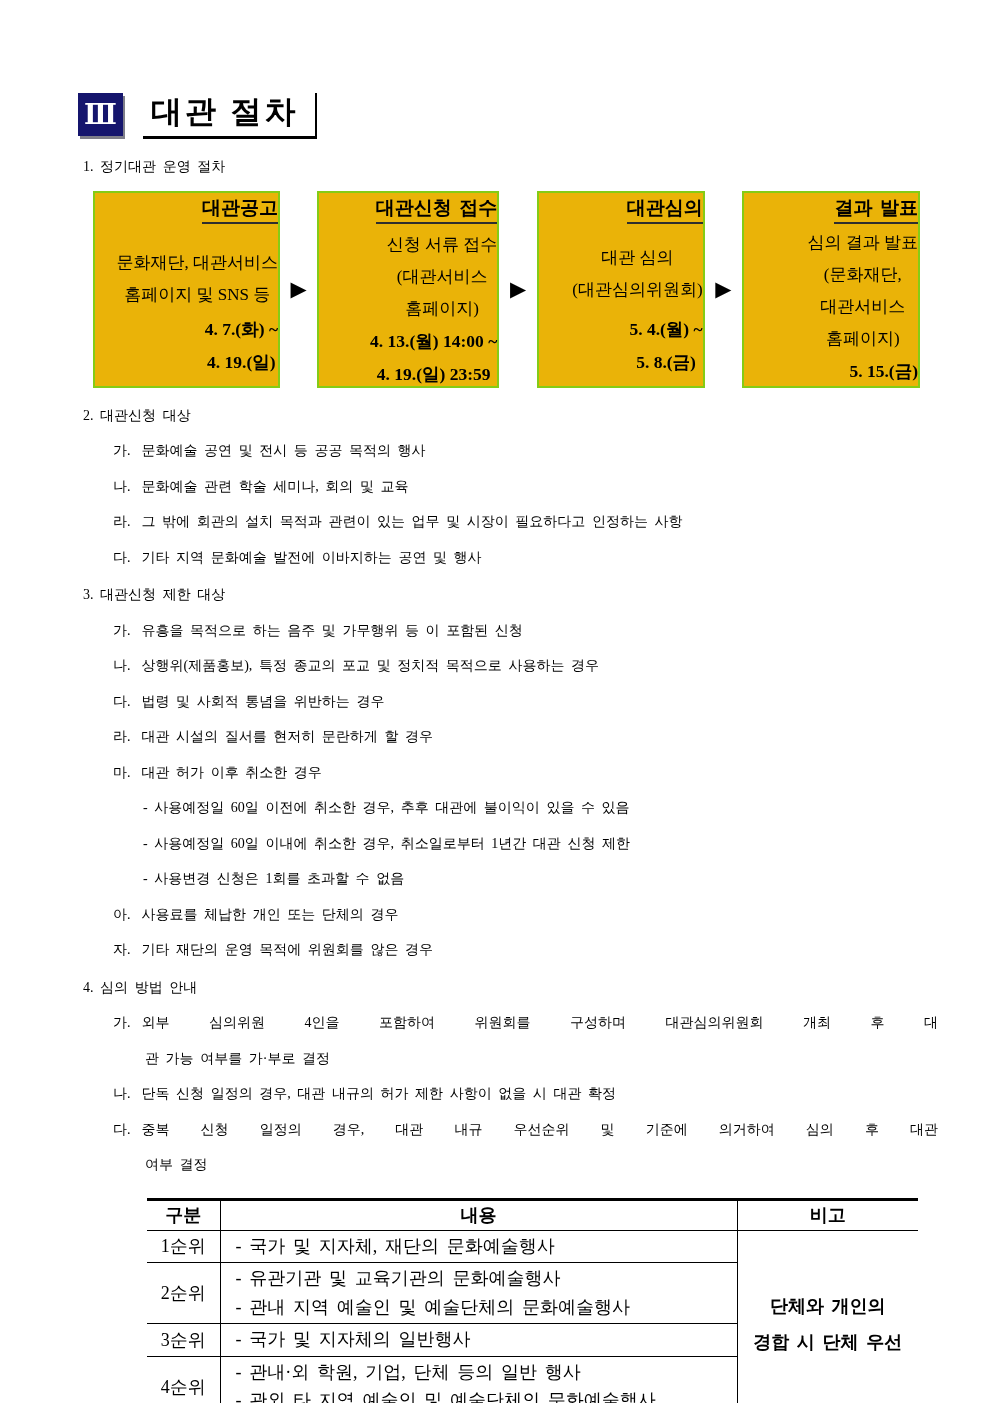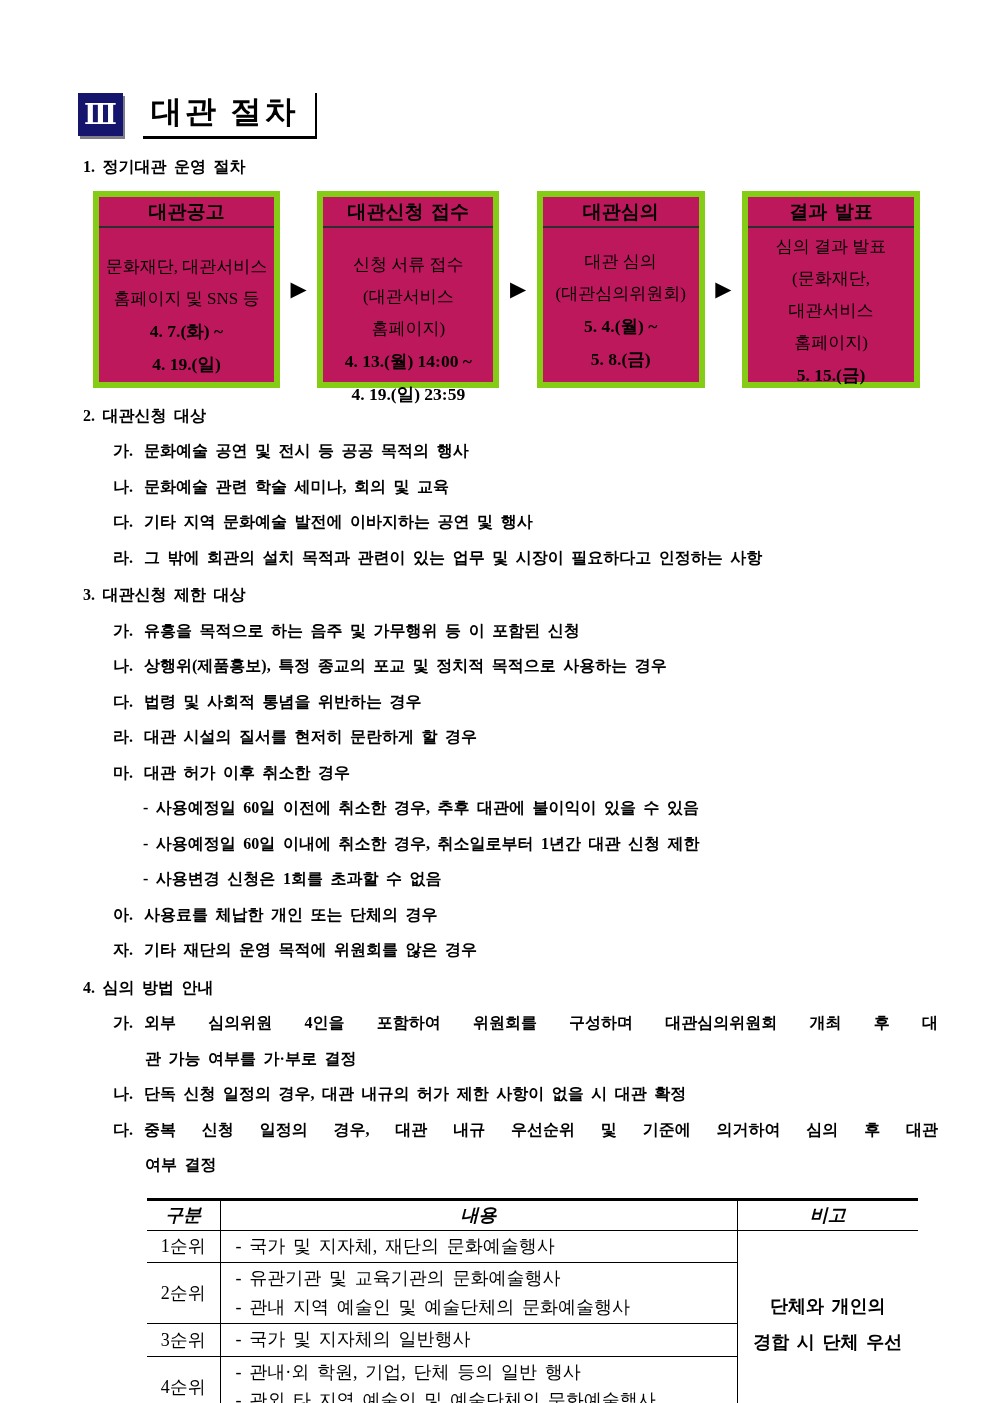--- a/index.html
+++ b/index.html
@@ -16,54 +16,54 @@
     display:flex; align-items:center; justify-content:center;
     font-size:27px; font-weight:bold; box-shadow:2px 3px 0 rgba(20,20,40,0.55);
   }
   .title-box {
     margin-left:20px; padding:0 16px 5px 8px;
     border-bottom:3px solid #000; border-right:2.5px solid #000;
     font-family:"Liberation Sans","DejaVu Sans",sans-serif;
     font-size:31px; font-weight:900; letter-spacing:3px; line-height:38px;
   }
   
-  .line { font-size:16px; line-height:35.5px; word-spacing:0.22em; margin-right:54px;font-weight:bold; }
+  .line { font-size:14px; line-height:35.5px; word-spacing:0.22em; margin-right:54px; }
   .head { margin-top:2px; }
   .lv0 { margin-left:83px; }
   .lv1 { margin-left:113px; }
   .lv2 { margin-left:143px; }
   .cont { margin-left:145px; }
   .lbl { margin-right:11px; }
   .fill { text-align:justify; text-align-last:justify; }
   .gap-top { margin-top:6px; }
   
   .flowchart { display:flex; align-items:stretch; margin:6px 0 10px 93px; width:827px; height:197px; }
-  .fbox { border:6px solid #84cc16; background:#be185d; display:flex; flex-direction:column; }
+  .fbox { border:2px solid #84cc16; background:#eab308; display:flex; flex-direction:column;align-items:flex-end; }
   .fbox.b1 { width:187px; } .fbox.b2 { width:182px; } .fbox.b3 { width:168px; } .fbox.b4 { width:178px; }
   .fhead {
     border-bottom:2px solid #2e2e2e; text-align:center; font-weight:bold;
     font-size:19px; line-height:28px; padding-top:1px; word-spacing:0.15em;
   }
   .fbody { text-align:center; font-size:17px; }
   .fbody .fline { line-height:32px; }
-  .b1 .fbody { margin-top:23px; } .b2 .fbody { margin-top:21px; }
+  .b1 .fbody { margin-top:23px; } .b2 .fbody { margin-top:5px; }
   .b3 .fbody { margin-top:18px; } .b4 .fbody { margin-top:3px; }
   .fdate { margin-top:auto; margin-bottom:7px; text-align:center; font-weight:bold; font-size:17.5px; }
   .fdate .fline { line-height:33px; }
   .b4 .fdate { margin-bottom:17px; }
   .farrow {
     flex:1; display:flex; align-items:center; justify-content:center;
     font-size:21px; color:#000; font-family:"DejaVu Sans",sans-serif;
   }
   
   .ptable { border-collapse:collapse; margin:15px 0 0 147px; table-layout:fixed; font-size:18px; }
   .ptable th, .ptable td { border:1.5px solid #000; }
   .ptable th { font-weight:bold; text-align:center; padding:2px 0 3px 0; line-height:24px; word-spacing:0.1em; }
   .col-rank { width:73px; } .col-content { width:517px; } .col-note { width:181px; }
-  .ptable thead th { border-top:3px solid #000;font-style:italic; }
+  .ptable thead th { border-top:3px solid #000; }
   .ptable tbody tr:last-child td { border-bottom:3px solid #000; }
   .ptable td.c-note { border-bottom:3px solid #000; }
   .ptable th:first-child, .ptable td.c-rank { border-left:none; }
   .ptable th:last-child, .ptable td.c-note { border-right:none; }
   .ptable td.c-rank { text-align:center; vertical-align:middle; padding:2px 0; }
   .ptable td.c-content { padding:1px 4px 2px 15px; }
   .ptable td.c-content .cline { line-height:28.5px; word-spacing:0.18em; white-space:nowrap; }
   .ptable td.c-note { text-align:center; vertical-align:middle; }
   .ptable td.c-note .cline { line-height:36px; word-spacing:0.18em;font-weight:bold; }
 </style>
@@ -133,22 +133,22 @@
       </div>
       <div class="fdate">
         <div class="fline">5. 15.(금)</div>
       </div>
     </div>
   </div>
 
   <div class="line lv0 head">2. 대관신청 대상</div>
   <div class="line lv1"><span class="lbl">가.</span><span>문화예술 공연 및 전시 등 공공 목적의 행사</span></div>
   <div class="line lv1"><span class="lbl">나.</span><span>문화예술 관련 학술 세미나, 회의 및 교육</span></div>
+  <div class="line lv1"><span class="lbl">라.</span><span>그 밖에 회관의 설치 목적과 관련이 있는 업무 및 시장이 필요하다고 인정하는 사항</span></div>
   <div class="line lv1"><span class="lbl">다.</span><span>기타 지역 문화예술 발전에 이바지하는 공연 및 행사</span></div>
-  <div class="line lv1"><span class="lbl">라.</span><span>그 밖에 회관의 설치 목적과 관련이 있는 업무 및 시장이 필요하다고 인정하는 사항</span></div>
 
   <div class="line lv0 head">3. 대관신청 제한 대상</div>
   <div class="line lv1"><span class="lbl">가.</span><span>유흥을 목적으로 하는 음주 및 가무행위 등 이 포함된 신청</span></div>
   <div class="line lv1"><span class="lbl">나.</span><span>상행위(제품홍보), 특정 종교의 포교 및 정치적 목적으로 사용하는 경우</span></div>
   <div class="line lv1"><span class="lbl">다.</span><span>법령 및 사회적 통념을 위반하는 경우</span></div>
   <div class="line lv1"><span class="lbl">라.</span><span>대관 시설의 질서를 현저히 문란하게 할 경우</span></div>
   <div class="line lv1"><span class="lbl">마.</span><span>대관 허가 이후 취소한 경우</span></div>
   <div class="line lv2">- 사용예정일 60일 이전에 취소한 경우, 추후 대관에 불이익이 있을 수 있음</div>
   <div class="line lv2">- 사용예정일 60일 이내에 취소한 경우, 취소일로부터 1년간 대관 신청 제한</div>
   <div class="line lv2">- 사용변경 신청은 1회를 초과할 수 없음</div>

